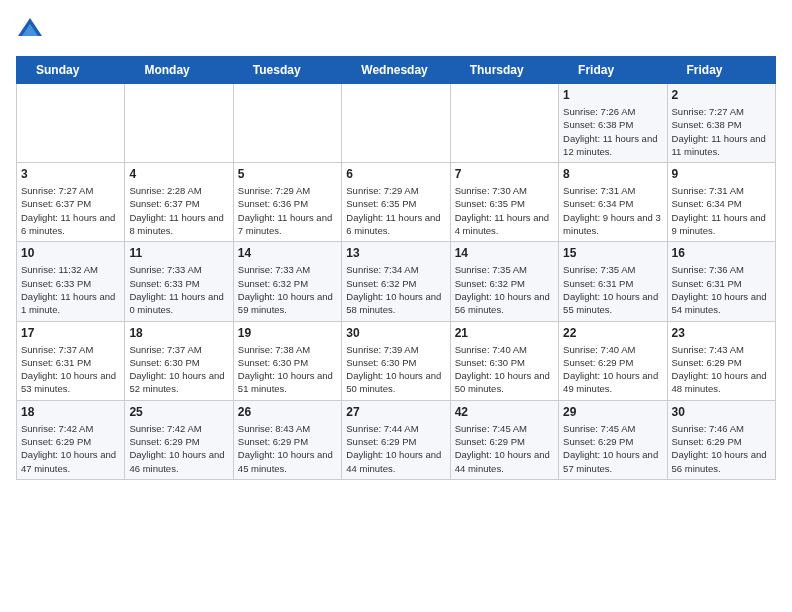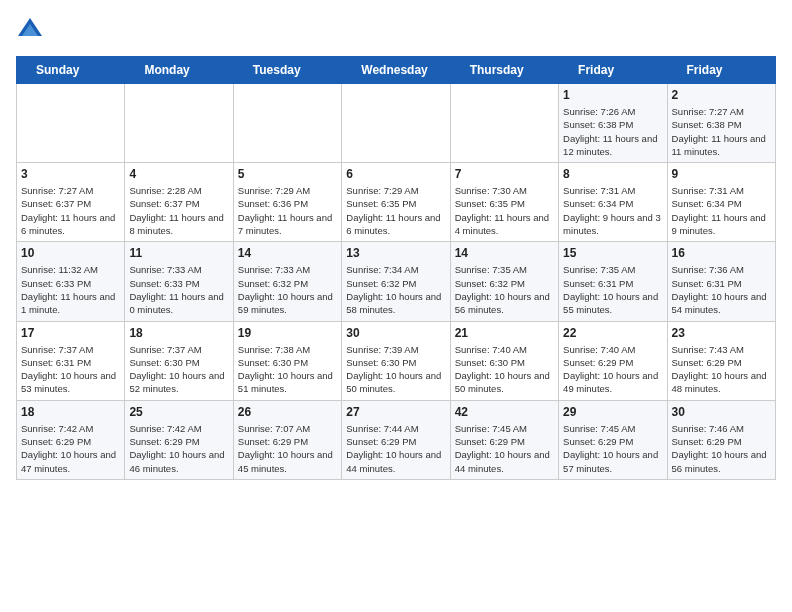--- a/index.html
+++ b/index.html
@@ -217,21 +217,21 @@
         <td>
           <div class="day-number">18</div>
           <div class="day-info"><span>Sunrise: 7:42 AM</span><br><span>Sunset: 6:29 PM</span><br><span>Daylight: 10 hours and 47 minutes.</span></div>
         </td>
         <td>
           <div class="day-number">25</div>
           <div class="day-info"><span>Sunrise: 7:42 AM</span><br><span>Sunset: 6:29 PM</span><br><span>Daylight: 10 hours and 46 minutes.</span></div>
         </td>
         <td>
           <div class="day-number">26</div>
-          <div class="day-info"><span>Sunrise: 7:07 AM</span><br><span>Sunset: 6:29 PM</span><br><span>Daylight: 10 hours and 45 minutes.</span></div>
+          <div class="day-info"><span>Sunrise: 8:43 AM</span><br><span>Sunset: 6:29 PM</span><br><span>Daylight: 10 hours and 45 minutes.</span></div>
         </td>
         <td>
           <div class="day-number">27</div>
           <div class="day-info"><span>Sunrise: 7:44 AM</span><br><span>Sunset: 6:29 PM</span><br><span>Daylight: 10 hours and 44 minutes.</span></div>
         </td>
         <td>
           <div class="day-number">42</div>
           <div class="day-info"><span>Sunrise: 7:45 AM</span><br><span>Sunset: 6:29 PM</span><br><span>Daylight: 10 hours and 44 minutes.</span></div>
         </td>
         <td>

